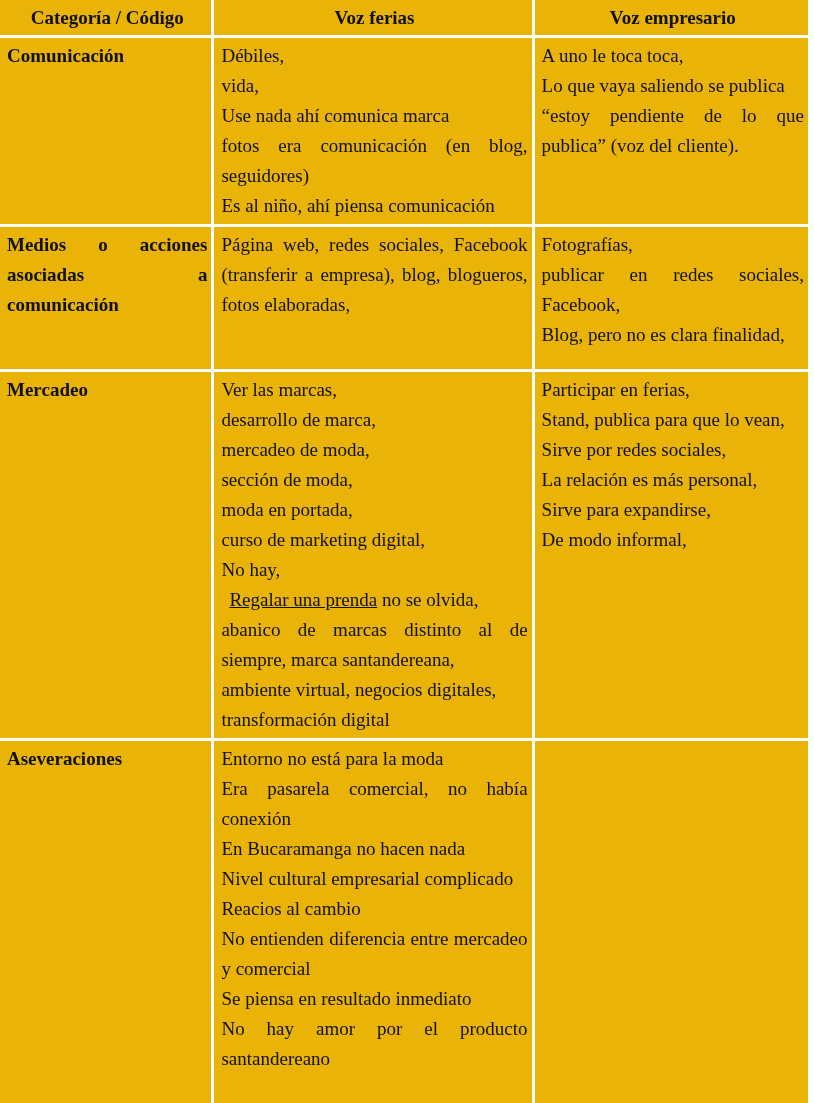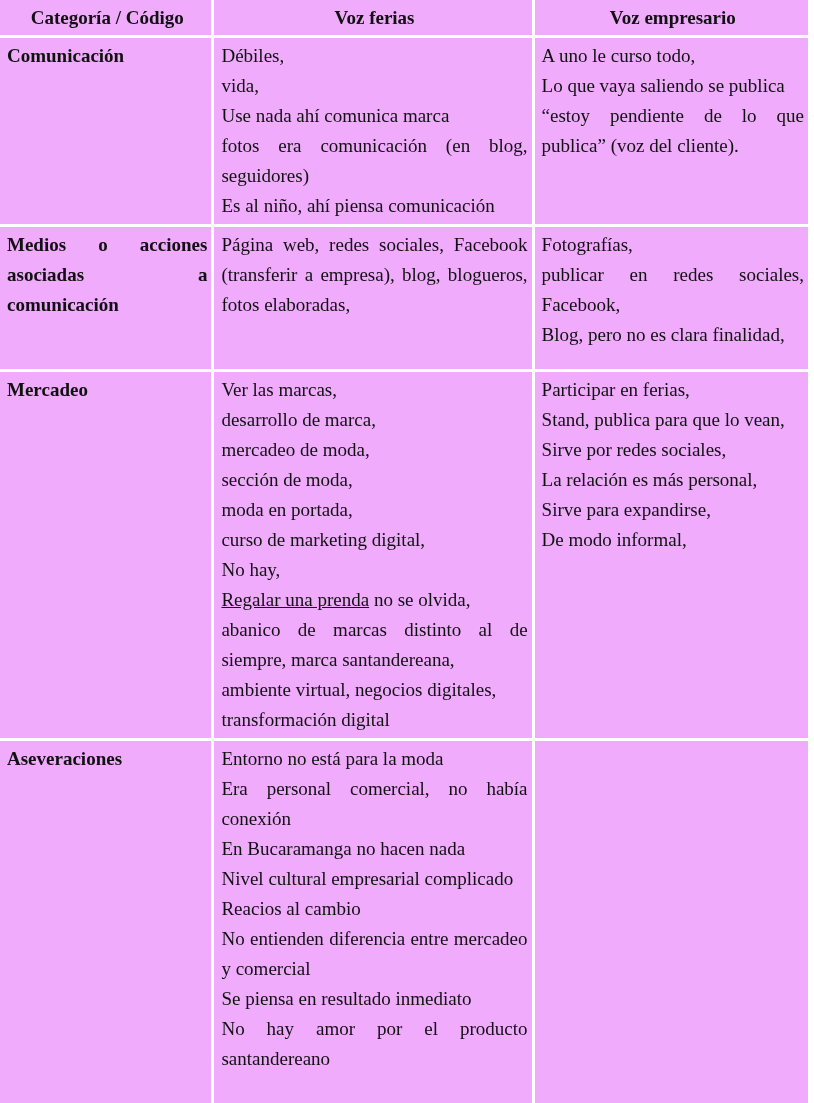--- a/index.html
+++ b/index.html
@@ -18,21 +18,21 @@
       position: absolute;
       left: 0;
       top: 0;
       width: 814px;
       border-collapse: separate;
       border-spacing: 3px;
       margin: -3px 0 0 -3px;
       table-layout: fixed;
     }
     .doc-table td, .doc-table th {
-      background: #f0abfc;
+      background: #eab308;
       vertical-align: top;
       font-size: 19px;
       line-height: 30px;
       padding: 3px 4px 3px 7px;
       font-family: Liberation Serif, serif;
     }
     .doc-table th {
       font-weight: bold;
       text-align: center;
       padding-top: 3px;
@@ -48,20 +48,21 @@
       text-align: justify;
       text-align-last: left;
     }
     .line {
       display: block;
       text-align: justify;
       text-align-last: left;
     }
     .underlined {
       text-decoration: underline;
+      margin-left: 8px;
     }
     .row-h1 { height: 186px; margin-left: 20px; }
     .row-h2 { height: 142px; margin-top: 44px; }
     .row-h3 { height: 357px; }
     .row-h4 { height: 366px; }
   </style>
 </head>
 <body>
 
 <table class="doc-table">
@@ -82,21 +83,21 @@
     <tr class="row-h1">
       <td class="cat-cell">Comunicación</td>
       <td>
         <span class="line">Débiles,</span>
         <span class="line">vida,</span>
         <span class="line">Use nada ahí comunica marca</span>
         <span class="line">fotos era comunicación (en blog, seguidores)</span>
         <span class="line">Es al niño, ahí piensa comunicación</span>
       </td>
       <td>
-        <span class="line">A uno le curso todo,</span>
+        <span class="line">A uno le toca toca,</span>
         <span class="line">Lo que vaya saliendo se publica</span>
         <span class="line">“estoy pendiente de lo que publica” (voz del cliente).</span>
       </td>
     </tr>
 
     <tr class="row-h2">
       <td class="cat-cell">Medios o acciones asociadas a comunicación</td>
       <td>
         <span class="line">Página web, redes sociales, Facebook (transferir a empresa), blog, blogueros, fotos elaboradas,</span>
       </td>
@@ -129,21 +130,21 @@
         <span class="line">La relación es más personal,</span>
         <span class="line">Sirve para expandirse,</span>
         <span class="line">De modo informal,</span>
       </td>
     </tr>
 
     <tr class="row-h4">
       <td class="cat-cell">Aseveraciones</td>
       <td>
         <span class="line">Entorno no está para la moda</span>
-        <span class="line">Era personal comercial, no había conexión</span>
+        <span class="line">Era pasarela comercial, no había conexión</span>
         <span class="line">En Bucaramanga no hacen nada</span>
         <span class="line">Nivel cultural empresarial complicado</span>
         <span class="line">Reacios al cambio</span>
         <span class="line">No entienden diferencia entre mercadeo y comercial</span>
         <span class="line">Se piensa en resultado inmediato</span>
         <span class="line">No hay amor por el producto santandereano</span>
       </td>
       <td></td>
     </tr>
   </tbody>

